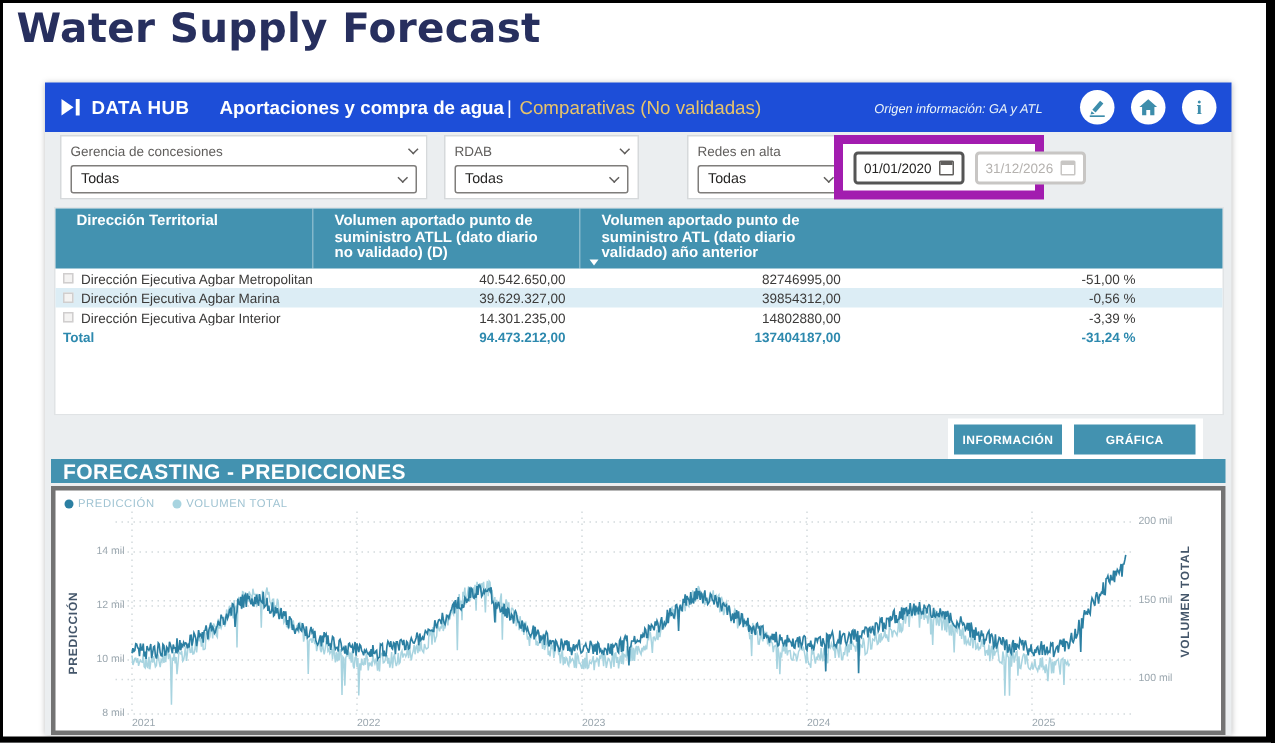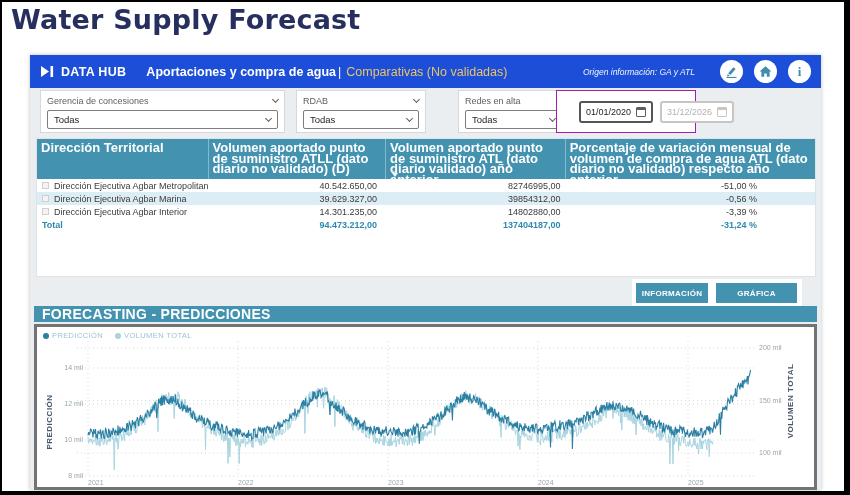--- a/index.html
+++ b/index.html
@@ -32,35 +32,35 @@
 
   
   .fcard{position:absolute;top:35px;height:43px;background:#fff;border:1px solid #d6d9db;padding:3px 6px;}
   .frow{display:flex;align-items:center;justify-content:space-between;height:13px;}
   .flabel{font-size:9px;color:#605e5c;}
   .chev{width:5px;height:5px;border-left:1px solid #605e5c;border-bottom:1px solid #605e5c;
         transform:rotate(-45deg);display:inline-block;margin-top:-2px;}
   .fselect{margin-top:3px;height:19px;border:1px solid #7f7d7b;border-radius:2px;background:#fff;
            display:flex;align-items:center;justify-content:space-between;padding:0 6px;cursor:pointer;}
   .fval{font-size:9.5px;color:#252423;}
-  .dcard{position:absolute;top:35px;height:43px;background:#fff;border:1px solid #a21caf;
-         display:flex;align-items:center;padding:0 22px;gap:7px;}
+  .dcard{position:absolute;top:35px;height:43px;background:#fff;border:6px solid #a21caf;
+         display:flex;align-items:center;padding:0 7px;gap:7px;}
   .dbox{height:22px;border-radius:3px;display:flex;align-items:center;padding:0 5px;gap:5px;background:#fff;}
   .dbox.active{border:2px solid #555;}
   .dbox.dim{border:2px solid #c8c6c4;}
   .dtext{font-size:9px;color:#252423;}
   .dbox.dim .dtext{color:#b5b2af;}
   .cal{width:10px;height:10px;border:1px solid #605e5c;border-radius:1px;
        background:linear-gradient(#605e5c 0 2px,transparent 2px);}
   .cal.dim{border-color:#c8c6c4;background:linear-gradient(#c8c6c4 0 2px,transparent 2px);}
 
   
   .tcard{position:absolute;left:6px;top:83px;width:780px;height:139px;background:#fff;border:1px solid #e0e3e5;}
   .thead{display:flex;height:40px;background:#4392b0;}
-  .th{color:#fff;font-size:13px;font-weight:700;line-height:10.5px;padding:4px 4px;position:relative;
+  .th{color:#fff;font-size:10px;font-weight:700;line-height:10.5px;padding:4px 14px;position:relative;
       border-left:1px solid rgba(255,255,255,.35);cursor:pointer;}
   .th:first-child{border-left:none;}
   .sortarr{position:absolute;left:6px;bottom:2px;width:0;height:0;
            border-left:3.5px solid transparent;border-right:3.5px solid transparent;border-top:4px solid #fff;}
   .trow{display:flex;height:13px;align-items:center;font-size:9px;color:#3b3a39;cursor:pointer;}
   .trow.hl{background:#dcedf5;}
   .c{padding:0 3px;white-space:nowrap;overflow:hidden;}
   .c1{display:flex;align-items:center;gap:5px;padding-left:5px;}
   .exp{width:7px;height:7px;border:1px solid #d0cece;background:#f4f3f2;flex:none;}
   .num{text-align:right;}
@@ -173,21 +173,20 @@
         <span class="dtext">31/12/2026</span>
         <span class="cal dim"></span>
       </span>
     </div>
 
     <div class="tcard">
       <div class="thead" id="thead">
             <div class="th w1">Dirección Territorial</div>
             <div class="th w2">Volumen aportado punto de suministro ATLL (dato diario no validado) (D)</div>
             <div class="th w3">Volumen aportado punto de suministro ATL (dato diario validado) año anterior<span class="sortarr"></span></div>
-            <div class="th w4">Porcentaje de variación mensual de volumen de compra de agua ATL (dato diario no validado) respecto año anterior</div>
           </div>
       <div id="tbody">
             <div class="trow">
               <span class="c c1 w1">
                 <i class="exp"></i>
                 <span>Dirección Ejecutiva Agbar Metropolitana</span>
               </span>
               <span class="c num w2">40.542.650,00</span>
               <span class="c num w3">82746995,00</span>
               <span class="c num w4">-51,00 %</span>

